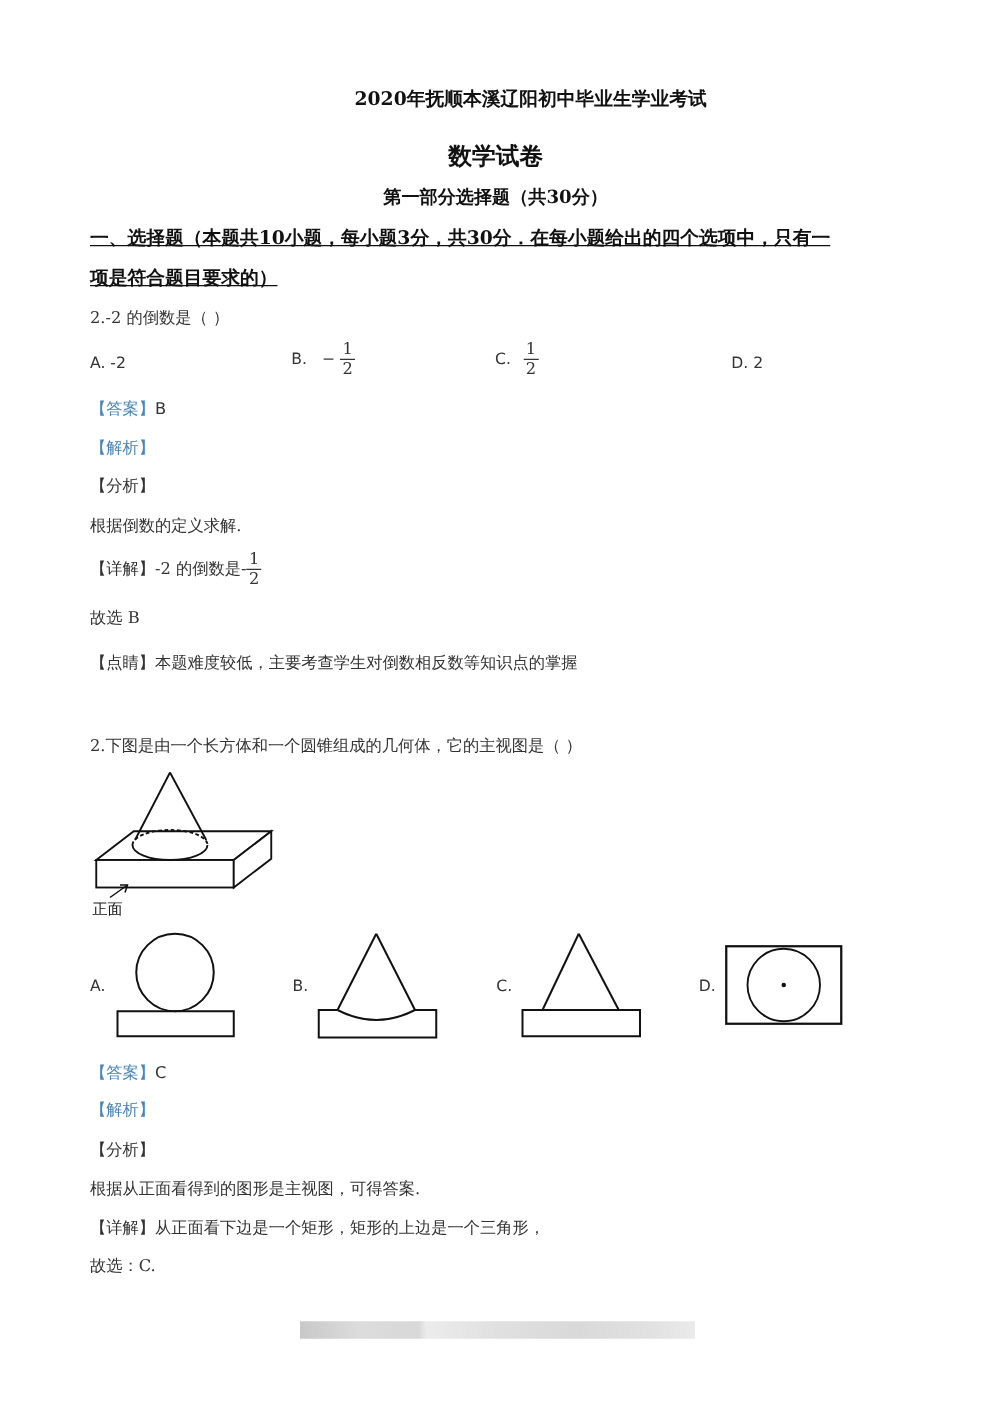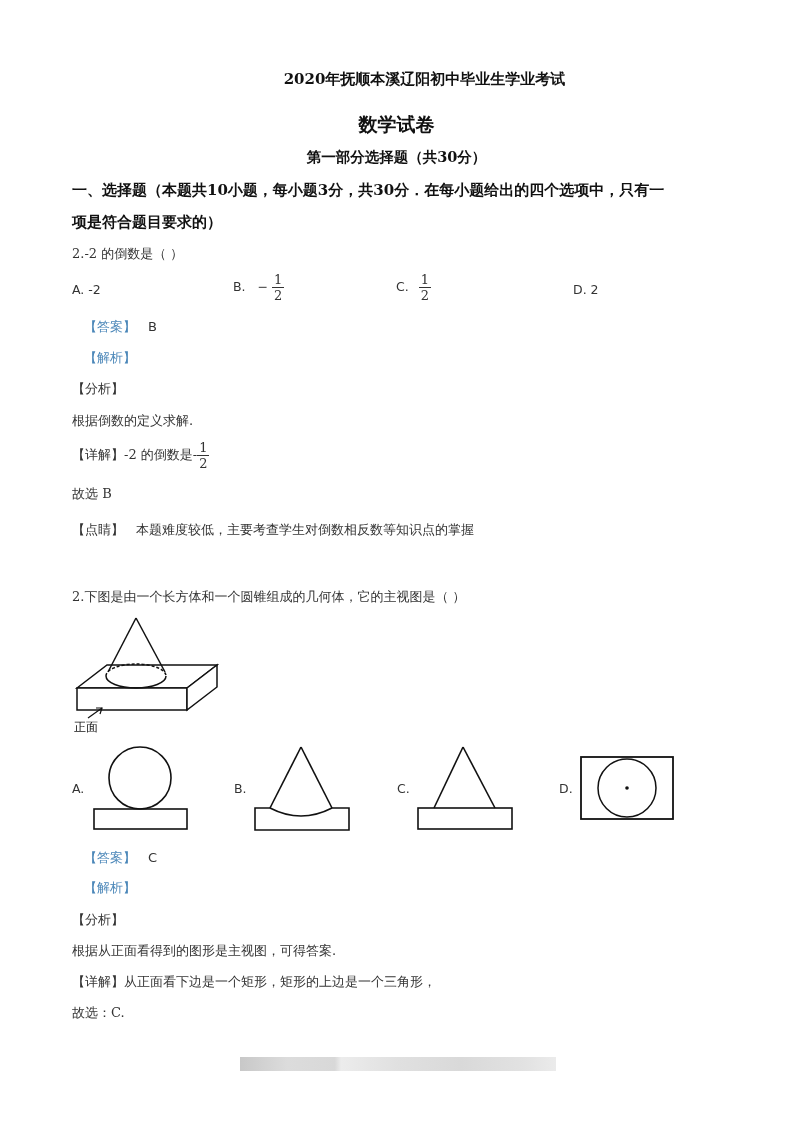--- a/index.html
+++ b/index.html
@@ -12,23 +12,24 @@
     .title {
       left: 0; width: 793px; text-align: center;
       font-family: "DejaVu Serif", serif; font-weight: bold; color: #111;
     }
     .t1 { top: 70px; font-size: 15px; padding-left: 28px; }
     .t2 { top: 112px; font-size: 19px; }
     .t3 { top: 148px; font-size: 14.5px; }
     .sec {
       left: 72px; font-size: 15px; font-weight: bold; color: #111;
       font-family: "DejaVu Serif", serif;
+      text-decoration: underline;
     }
     .txt { left: 72px; font-size: 13px; color: #333; font-family: "DejaVu Serif", serif; white-space: nowrap; }
-    .sans { font-family: "DejaVu Sans", "Liberation Sans", sans-serif; margin-left: 12px; }
+    .sans { font-family: "DejaVu Sans", "Liberation Sans", sans-serif; }
     .opt { font-size: 12.5px; color: #333; font-family: "DejaVu Sans", sans-serif; white-space: nowrap; }
     .frac { display: inline-flex; flex-direction: column; align-items: center; vertical-align: middle; font-family: "DejaVu Serif", serif; font-size: 13px; line-height: 15px; }
     .frac .num { border-bottom: 1px solid #333; padding: 0 2px; }
     .blue { color: #4a86b8; }
     svg { position: absolute; overflow: visible; }
     .blurbar {
       left: 240px; top: 1057px; width: 316px; height: 14px;
       background: linear-gradient(90deg, #c8c8c8 0%, #dcdcdc 15%, #d8d8d8 30%, #ececec 32%, #e0e0e0 50%, #d9d9d9 70%, #e2e2e2 90%, #ebebeb 100%);
     }
   </style>
@@ -56,21 +57,21 @@
     <span>2</span>
   </span>
 </div>
 <div class="abs opt" style="left:396px; top:272px;">
   <span>C.</span>
   <span class="frac" style="margin-left:6px;">
     <span class="num">1</span>
     <span>2</span>
   </span>
 </div>
-<div class="abs opt" style="left:573px; top:282px;text-align:center;">
+<div class="abs opt" style="left:585px; top:282px;text-align:center;">
   <span>D.</span>
   <span>2</span>
 </div>
 
 <div class="abs txt" style="top:318px;">
   <span class="blue sans">【答案】</span><span class="sans">B</span>
 </div>
 <div class="abs txt blue sans" style="top:349px;">【解析】</div>
 <div class="abs txt" style="top:380px;">【分析】</div>
 <div class="abs txt" style="top:412px;">根据倒数的定义求解.</div>

